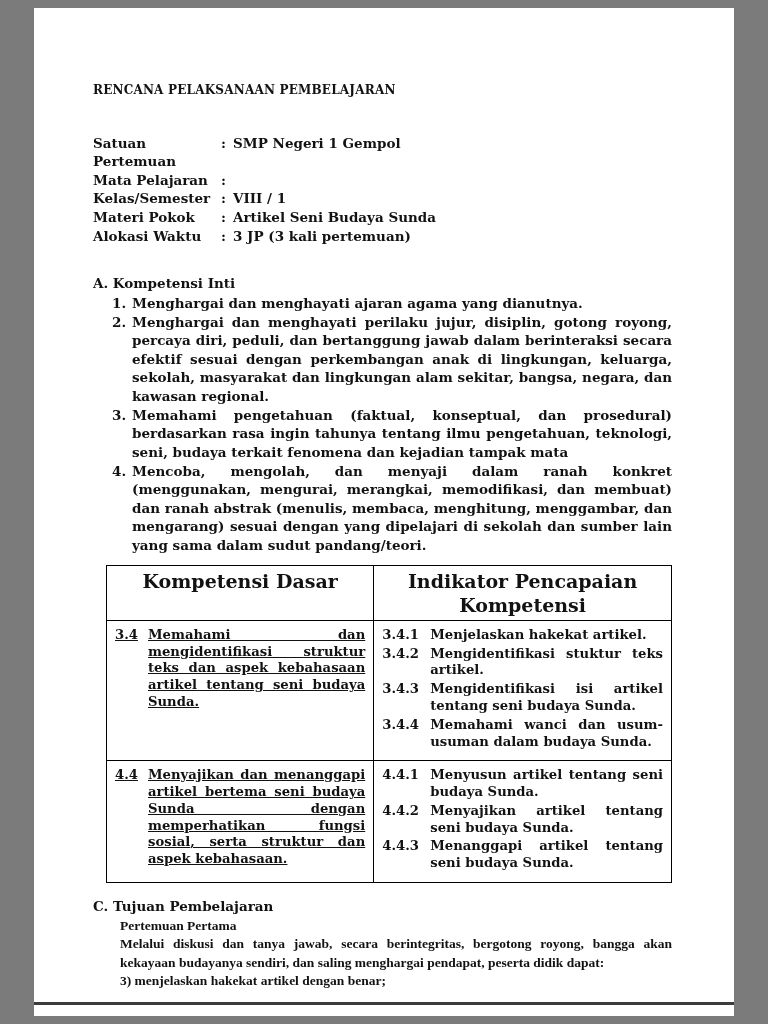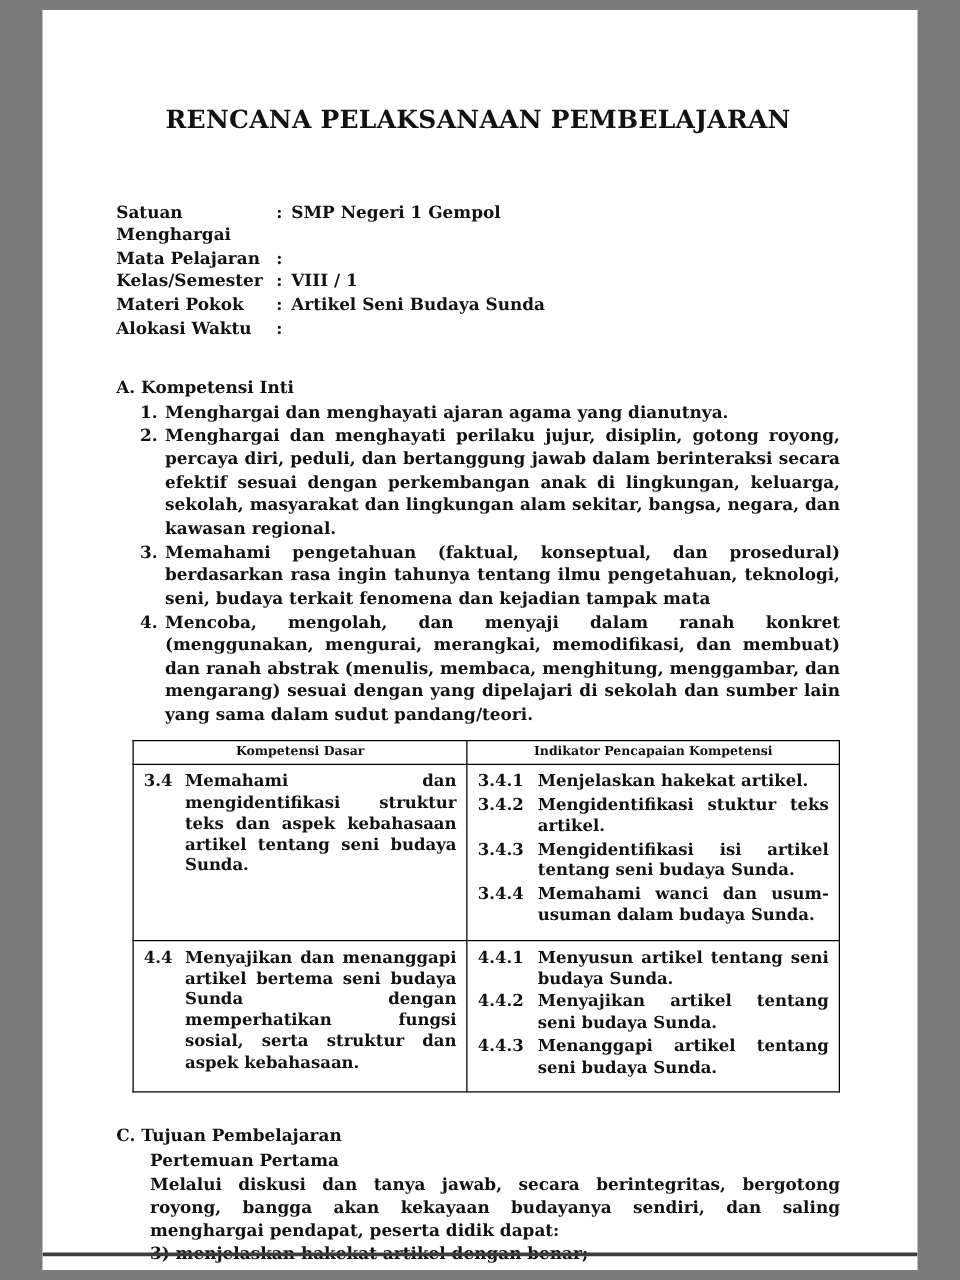--- a/index.html
+++ b/index.html
@@ -14,89 +14,90 @@
   .page {
     position:relative;
     width:700px; height:1008px;
     background:#ffffff;
     padding:74px 62px 0 59px;
     font-size:13.5px;
     line-height:1.38;
     overflow:hidden;
   }
   .doc-title {
-    text-align:center;
-    font-size:20px;
+    text-align:left;
+    font-size:12px;
     letter-spacing:.2px;
-    margin-bottom:51px;
+    margin-bottom:35px;
   }
   .meta { margin-bottom:29px; }
   .meta-row { display:grid; grid-template-columns:128px 12px 1fr; }
   .heading { margin-bottom:1px; }
   .a-list { margin-left:19px; margin-bottom:10px; }
   .a-item { display:grid; grid-template-columns:20px 1fr; }
   .a-item .txt { text-align:justify; }
   .kd-table {
     width:calc(100% - 13px);
     margin:4px 0 0 13px;
     border-collapse:collapse;
     font-size:13.2px;
     line-height:1.27;
   }
   .kd-table th, .kd-table td { border:1.6px solid #000; vertical-align:top; }
-  .kd-table th { text-align:center; padding:3px 4px; font-size:10px; }
+  .kd-table th { text-align:center; padding:3px 4px; font-size:19px; }
   .kd-table .col-kd { width:47.3%; }
   .kd-table td { padding:6px 8px 8px 8px; }
-  .kd-item { display:grid; grid-template-columns:33px 1fr; }
+  .kd-item { display:grid; grid-template-columns:33px 1fr;text-decoration:underline; }
   .kd-item .txt { text-align:justify; }
   .ind-item { display:grid; grid-template-columns:48px 1fr; margin-bottom:2px; }
   .ind-item .txt { text-align:justify; }
   .it { }
   .sec-b { margin-top:9px; }
-  .sec-c { margin-top:26px; }
-  .c-block { margin-left:27px; }
+  .sec-c { margin-top:14px; }
+  .c-block { margin-left:27px;font-family:Liberation Serif, serif; }
   .c-intro { text-align:justify; }
   .page-edge {
     position:absolute;
     left:0; right:0; bottom:11px;
     height:3px;
     background:#3c3c3c;
   }
 </style>
 </head>
 <body>
 
 <div class="canvas">
   <div class="page">
 
     <div class="doc-title">RENCANA PELAKSANAAN PEMBELAJARAN</div>
 
     <div class="meta">
       <div class="meta-row">
-        <span>Satuan Menghargai</span>
+        <span>Satuan Pertemuan</span>
         <span>:</span>
         <span>SMP Negeri 1 Gempol</span>
       </div>
       <div class="meta-row">
         <span>Mata Pelajaran</span>
         <span>:</span>
       </div>
       <div class="meta-row">
         <span>Kelas/Semester</span>
         <span>:</span>
         <span>VIII / 1</span>
       </div>
       <div class="meta-row">
         <span>Materi Pokok</span>
         <span>:</span>
         <span>Artikel Seni Budaya Sunda</span>
       </div>
       <div class="meta-row">
         <span>Alokasi Waktu</span>
         <span>:</span>
+        <span>3 JP (3 kali pertemuan)</span>
       </div>
     </div>
 
     <div class="sec-a">
       <div class="heading">A. Kompetensi Inti</div>
       <div class="a-list">
         <div class="a-item">
           <span>1.</span>
           <span class="txt">Menghargai dan menghayati ajaran agama yang dianutnya.</span>
         </div>

